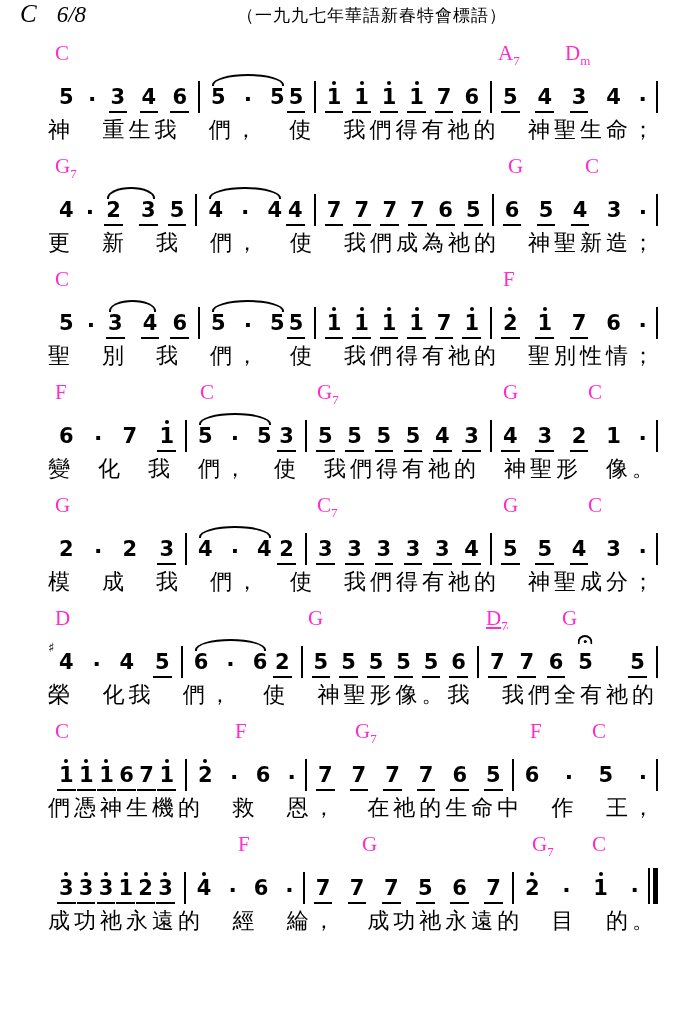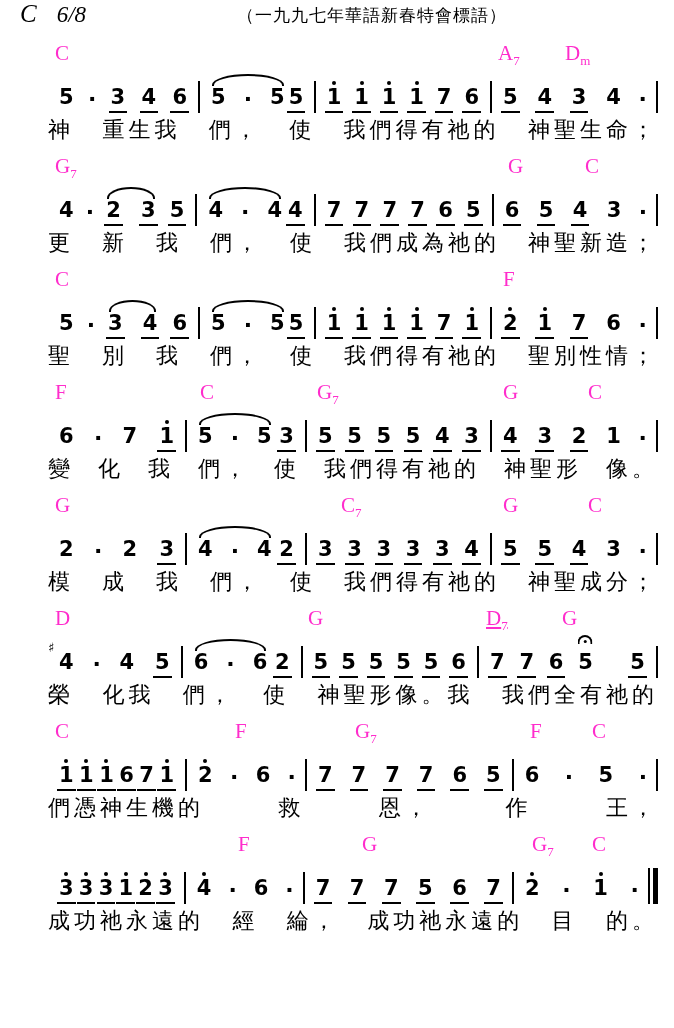--- a/index.html
+++ b/index.html
@@ -284,21 +284,21 @@
           <span class="lyric-seg">們，</span>
           <span class="lyric-seg">使</span>
           <span class="lyric-seg">我們得有祂的</span>
           <span class="lyric-seg">神聖形</span>
           <span class="lyric-seg">像。</span>
         </div>
       </div>
       <div class="system">
         <div class="chord-row">
           <span class="chord" style="left: 7px;">G</span>
-          <span class="chord" style="left: 293px; text-align: center;">C<sub>7</sub></span>
+          <span class="chord" style="left: 269px; text-align: center;">C<sub>7</sub></span>
           <span class="chord" style="left: 455px;">G</span>
           <span class="chord" style="left: 540px;">C</span>
         </div>
         <div class="note-row">
           <div class="measure" style="flex: 137 0 0px;">
             <span class="note"><span class="digit">2</span></span>
             <span class="ddot">·</span>
             <span class="note"><span class="digit">2</span></span>
             <span class="note u"><span class="digit">3</span></span>
           </div>
@@ -433,20 +433,21 @@
             <span class="ddot">·</span>
             <span class="note"><span class="digit">5</span></span>
             <span class="ddot">·</span>
           </div>
           <div class="bar"></div>
         </div>
         <div class="lyric-row">
           <span class="lyric-seg">們憑神生機的</span>
           <span class="lyric-seg">救</span>
           <span class="lyric-seg">恩，</span>
+          <span class="lyric-seg">在祂的生命中</span>
           <span class="lyric-seg">作</span>
           <span class="lyric-seg">王，</span>
         </div>
       </div>
       <div class="system">
         <div class="chord-row">
           <span class="chord" style="left: 190px;">F</span>
           <span class="chord" style="left: 314px;">G</span>
           <span class="chord" style="left: 484px;">G<sub>7</sub></span>
           <span class="chord" style="left: 544px;">C</span>

